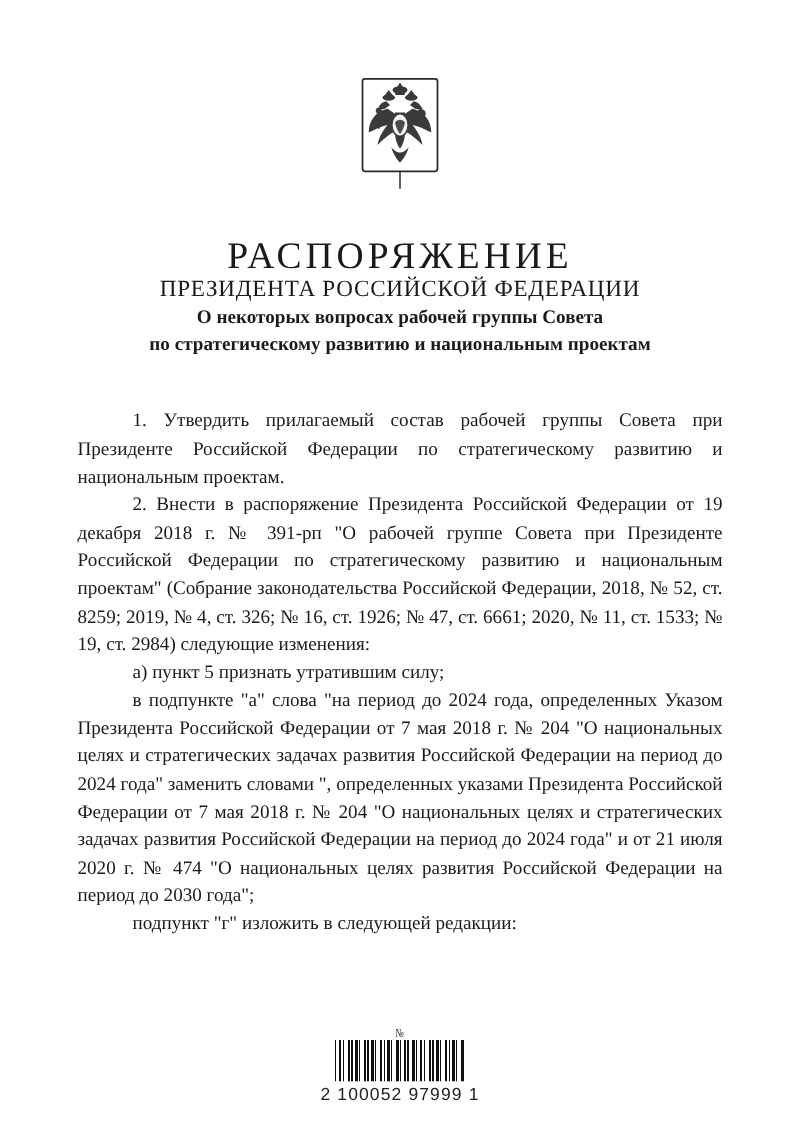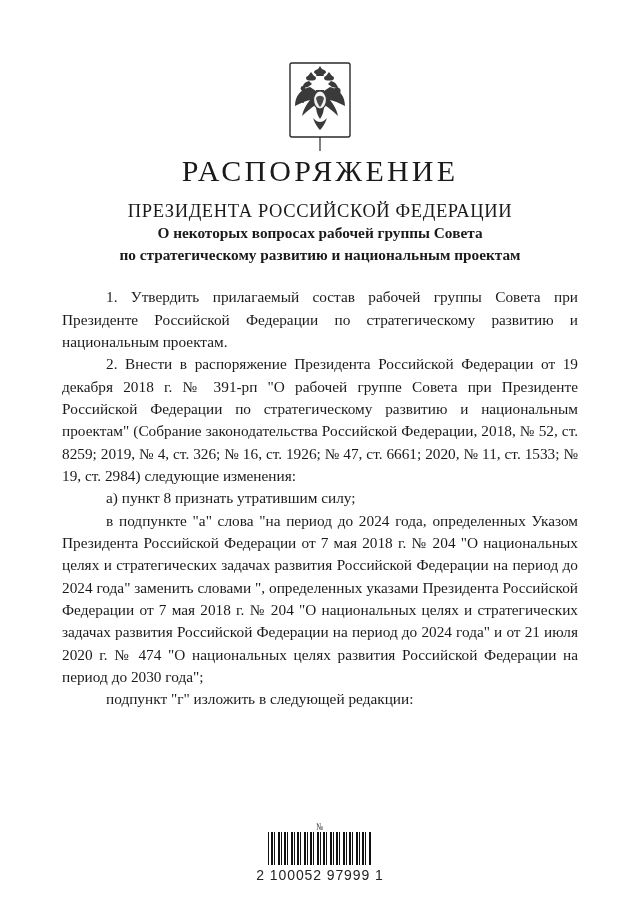--- a/index.html
+++ b/index.html
@@ -32,47 +32,47 @@
     height: 94px;
     margin-top: 8px;
     display: flex;
     align-items: center;
     justify-content: center;
   }
   .emblem-wrap svg { display: block; }
 
   
   .doc-title {
+    margin-top: 34px;
     font-size: 30px;
     letter-spacing: 3.2px;
     font-weight: 400;
     text-align: center;
     white-space: nowrap;
   }
   .doc-subtitle {
-    margin-top: 13px;
     font-size: 18.5px;
     letter-spacing: 0.6px;
     text-align: center;
     white-space: nowrap;
   }
 
   
   .heading {
     text-align: center;
     font-weight: bold;
     font-size: 15.3px;
     line-height: 1.42;
     width: 100%;
   }
   .heading div { white-space: nowrap; }
 
   
   .body-text {
-    margin-top: 21px;
+    margin-top: 40px;
     width: 100%;
     font-size: 15.3px;
     line-height: 1.46;
     text-align: justify;
     text-justify: inter-word;
   }
   .body-text p {
     margin: 0;
     text-indent: 44px;
     text-align: justify;
@@ -164,21 +164,21 @@
   <div class="doc-subtitle">ПРЕЗИДЕНТА РОССИЙСКОЙ ФЕДЕРАЦИИ</div>
 
   <div class="heading">
     <div>О некоторых вопросах рабочей группы Совета</div>
     <div>по стратегическому развитию и национальным проектам</div>
   </div>
 
   <div class="body-text">
     <p class="last-line-left">1. Утвердить прилагаемый состав рабочей группы Совета при Президенте Российской Федерации по стратегическому развитию и национальным проектам.</p>
     <p class="last-line-left">2. Внести в распоряжение Президента Российской Федерации от 19 декабря 2018 г. № 391-рп "О рабочей группе Совета при Президенте Российской Федерации по стратегическому развитию и национальным проектам" (Собрание законодательства Российской Федерации, 2018, № 52, ст. 8259; 2019, № 4, ст. 326; № 16, ст. 1926; № 47, ст. 6661; 2020, № 11, ст. 1533; № 19, ст. 2984) следующие изменения:</p>
-    <p class="last-line-left">а) пункт 8 признать утратившим силу;</p>
+    <p class="last-line-left">а) пункт 5 признать утратившим силу;</p>
     <p class="last-line-left">в подпункте "а" слова "на период до 2024 года, определенных Указом Президента Российской Федерации от 7 мая 2018 г. № 204 "О национальных целях и стратегических задачах развития Российской Федерации на период до 2024 года" заменить словами ", определенных указами Президента Российской Федерации от 7 мая 2018 г. № 204 "О национальных целях и стратегических задачах развития Российской Федерации на период до 2024 года" и от 21 июля 2020 г. № 474 "О национальных целях развития Российской Федерации на период до 2030 года";</p>
     <p class="last-line-left">подпункт "г" изложить в следующей редакции:</p>
   </div>
 
   <div class="footer">
     <div class="barcode-top-mark">№</div>
     <div class="barcode"></div>
     <div class="barcode-digits">2 100052 97999  1</div>
   </div>
 

